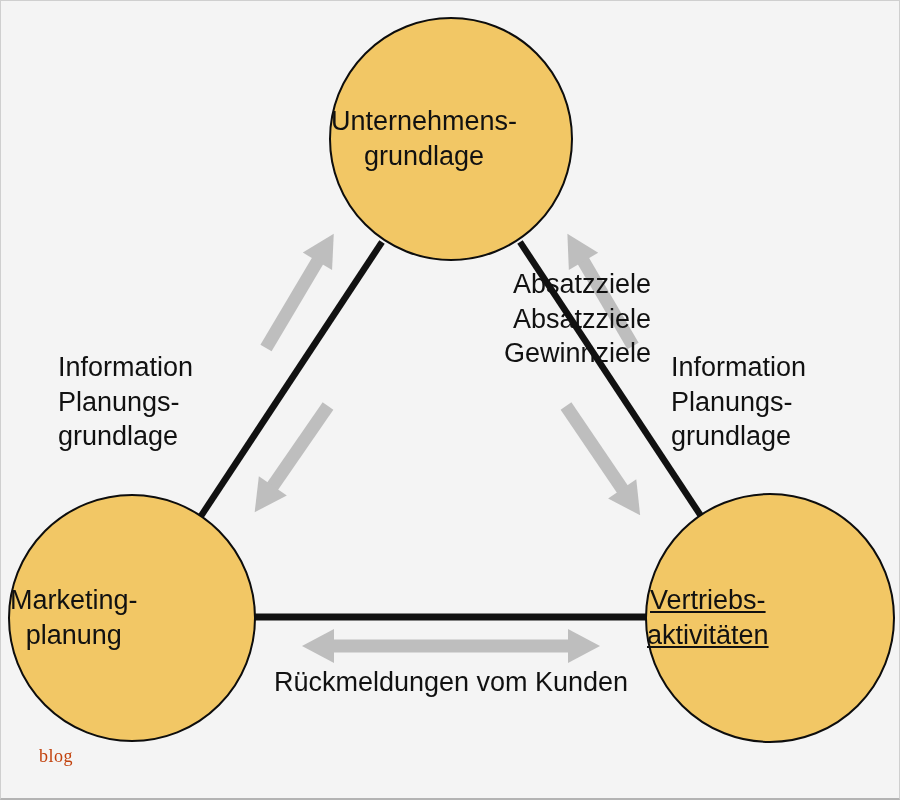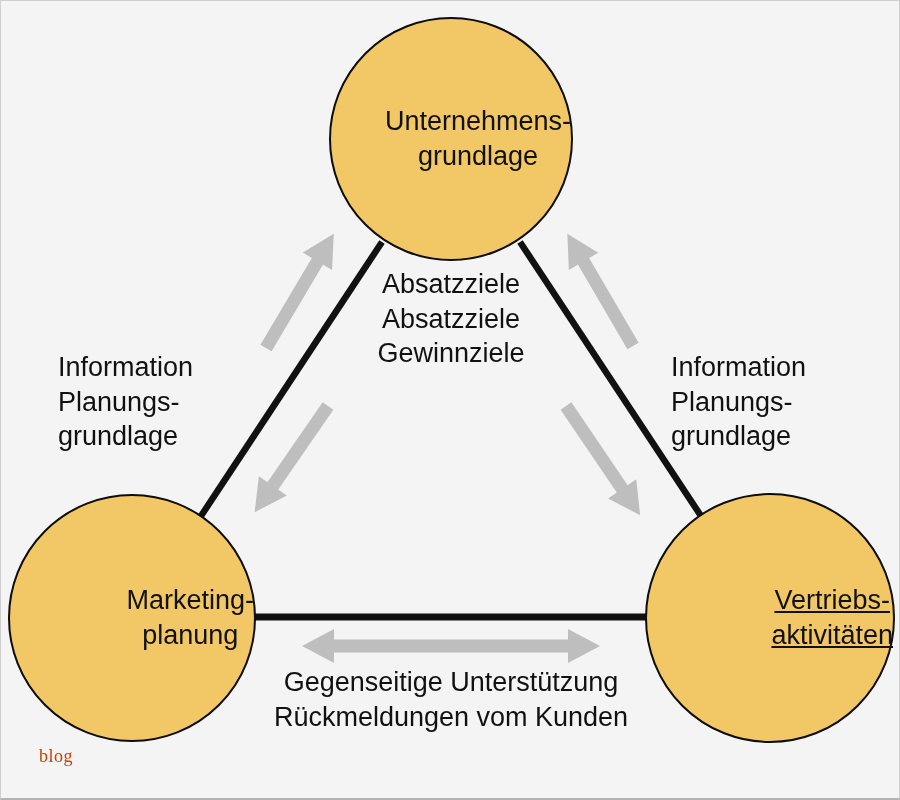--- a/index.html
+++ b/index.html
@@ -22,21 +22,21 @@
     left: 0;
     top: 0;
   }
   .node {
     position: absolute;
     border-radius: 50%;
     background: #f2c765;
     border: 2px solid #0d0d0d;
     display: flex;
     align-items: center;
-    justify-content: flex-end;
+    justify-content: flex-start;
     text-align: center;
     box-sizing: border-box;
     color: #111;
     font-size: 27px;
     line-height: 35px;
   }
   .node span { display: block; }
   .node-top   { left: 328px; top: 16px;  width: 244px; height: 244px; }
   .node-left  { left: 7px;   top: 493px; width: 248px; height: 248px; }
   .node-right { left: 644px; top: 492px; width: 250px; height: 250px; text-decoration: underline; }
@@ -44,21 +44,21 @@
   .txt {
     position: absolute;
     color: #111;
     font-size: 27px;
     line-height: 34.5px;
     white-space: nowrap;
   }
   .txt span { display: block; }
   .txt-center {
     left: 250px; top: 266px; width: 400px;
-    text-align: center;
+    text-align: right;
   }
   .txt-left-info  { left: 57px;  top: 349px; text-align: left; }
   .txt-right-info { left: 670px; top: 349px; text-align: left; }
   .txt-bottom {
     left: 200px; top: 664px; width: 500px;
     text-align: center;
     line-height: 35px;
   }
   .watermark {
     position: absolute;
@@ -125,19 +125,18 @@
     <span>grundlage</span>
   </div>
 
   <div class="txt txt-right-info">
     <span>Information</span>
     <span>Planungs-</span>
     <span>grundlage</span>
   </div>
 
   <div class="txt txt-bottom">
-    <span>Gegenseitige Unterstützung</span>
     <span>Rückmeldungen vom Kunden</span>
   </div>
 
   <div class="watermark">blog</div>
 
 </div>
 
 </body></html>

